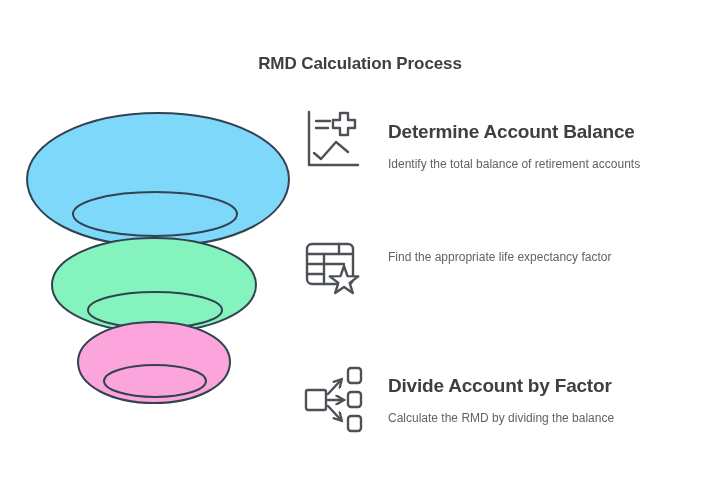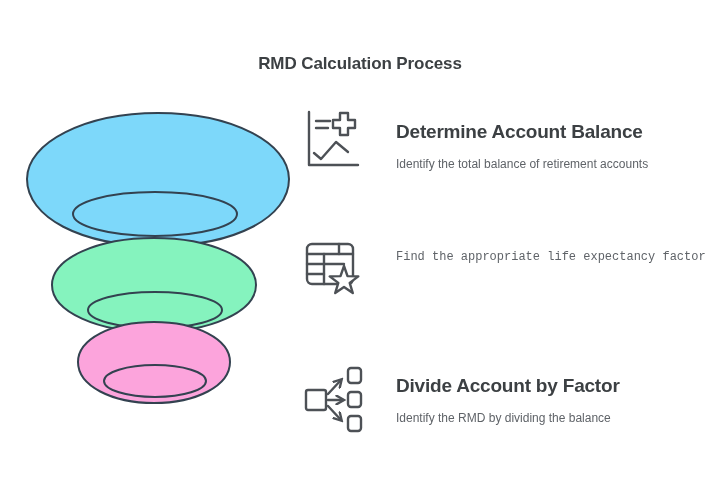--- a/index.html
+++ b/index.html
@@ -19,36 +19,36 @@
     letter-spacing:-0.1px;
   }
 
   .funnel-svg{position:absolute;left:0;top:100px;width:300px;height:320px;}
 
   .step-icon{position:absolute;}
   .icon-1{left:303px;top:109px;width:58px;height:62px;}
   .icon-2{left:304px;top:241px;width:58px;height:58px;}
   .icon-3{left:301px;top:363px;width:62px;height:70px;}
 
-  .step-text{position:absolute;left:396px;}
+  .step-text{position:absolute;left:388px;}
   .text-1{top:121px;}
   .text-2{top:249px;}
   .text-3{top:375px;}
 
   .step-heading{
     font-size:19px;font-weight:700;color:#3c4043;
     letter-spacing:-0.2px;
     margin:0 0 13px 0;
   }
   .step-desc{
     font-size:12px;font-weight:400;color:#5f6368;
     line-height:1.38;margin:0;
   }
   .desc-1{width:308px;}
-  .desc-2{width:330px;white-space:nowrap;font-family:Liberation Mono, monospace;}
+  .desc-2{width:330px;white-space:nowrap;}
   .desc-3{width:330px;white-space:nowrap;}
 
   .icon-stroke{fill:none;stroke:#4d5156;stroke-width:2.4;stroke-linecap:round;stroke-linejoin:round;}
   .icon-fill-white{fill:#ffffff;stroke:#4d5156;stroke-width:2.4;stroke-linejoin:round;}
   .funnel-outline{fill:none;stroke:#334250;stroke-width:2;}
 </style>
 </head>
 <body>
 
 <div class="canvas">
@@ -101,16 +101,16 @@
     <rect class="icon-stroke" x="5" y="27" width="20" height="20" rx="2"></rect>
     <rect class="icon-stroke" x="47" y="5" width="13" height="15" rx="3"></rect>
     <rect class="icon-stroke" x="47" y="29" width="13" height="15" rx="3"></rect>
     <rect class="icon-stroke" x="47" y="53" width="13" height="15" rx="3"></rect>
     <path class="icon-stroke" marker-end="url(#ah)" d="M 27 31 L 40 17"></path>
     <path class="icon-stroke" marker-end="url(#ah)" d="M 27 37 L 42 37"></path>
     <path class="icon-stroke" marker-end="url(#ah)" d="M 27 43 L 40 57"></path>
   </svg>
   <div class="step-text text-3">
     <div class="step-heading">Divide Account by Factor</div>
-    <p class="step-desc desc-3">Identify the RMD by dividing the balance</p>
+    <p class="step-desc desc-3">Calculate the RMD by dividing the balance</p>
   </div>
 
 </div>
 
 </body></html>

